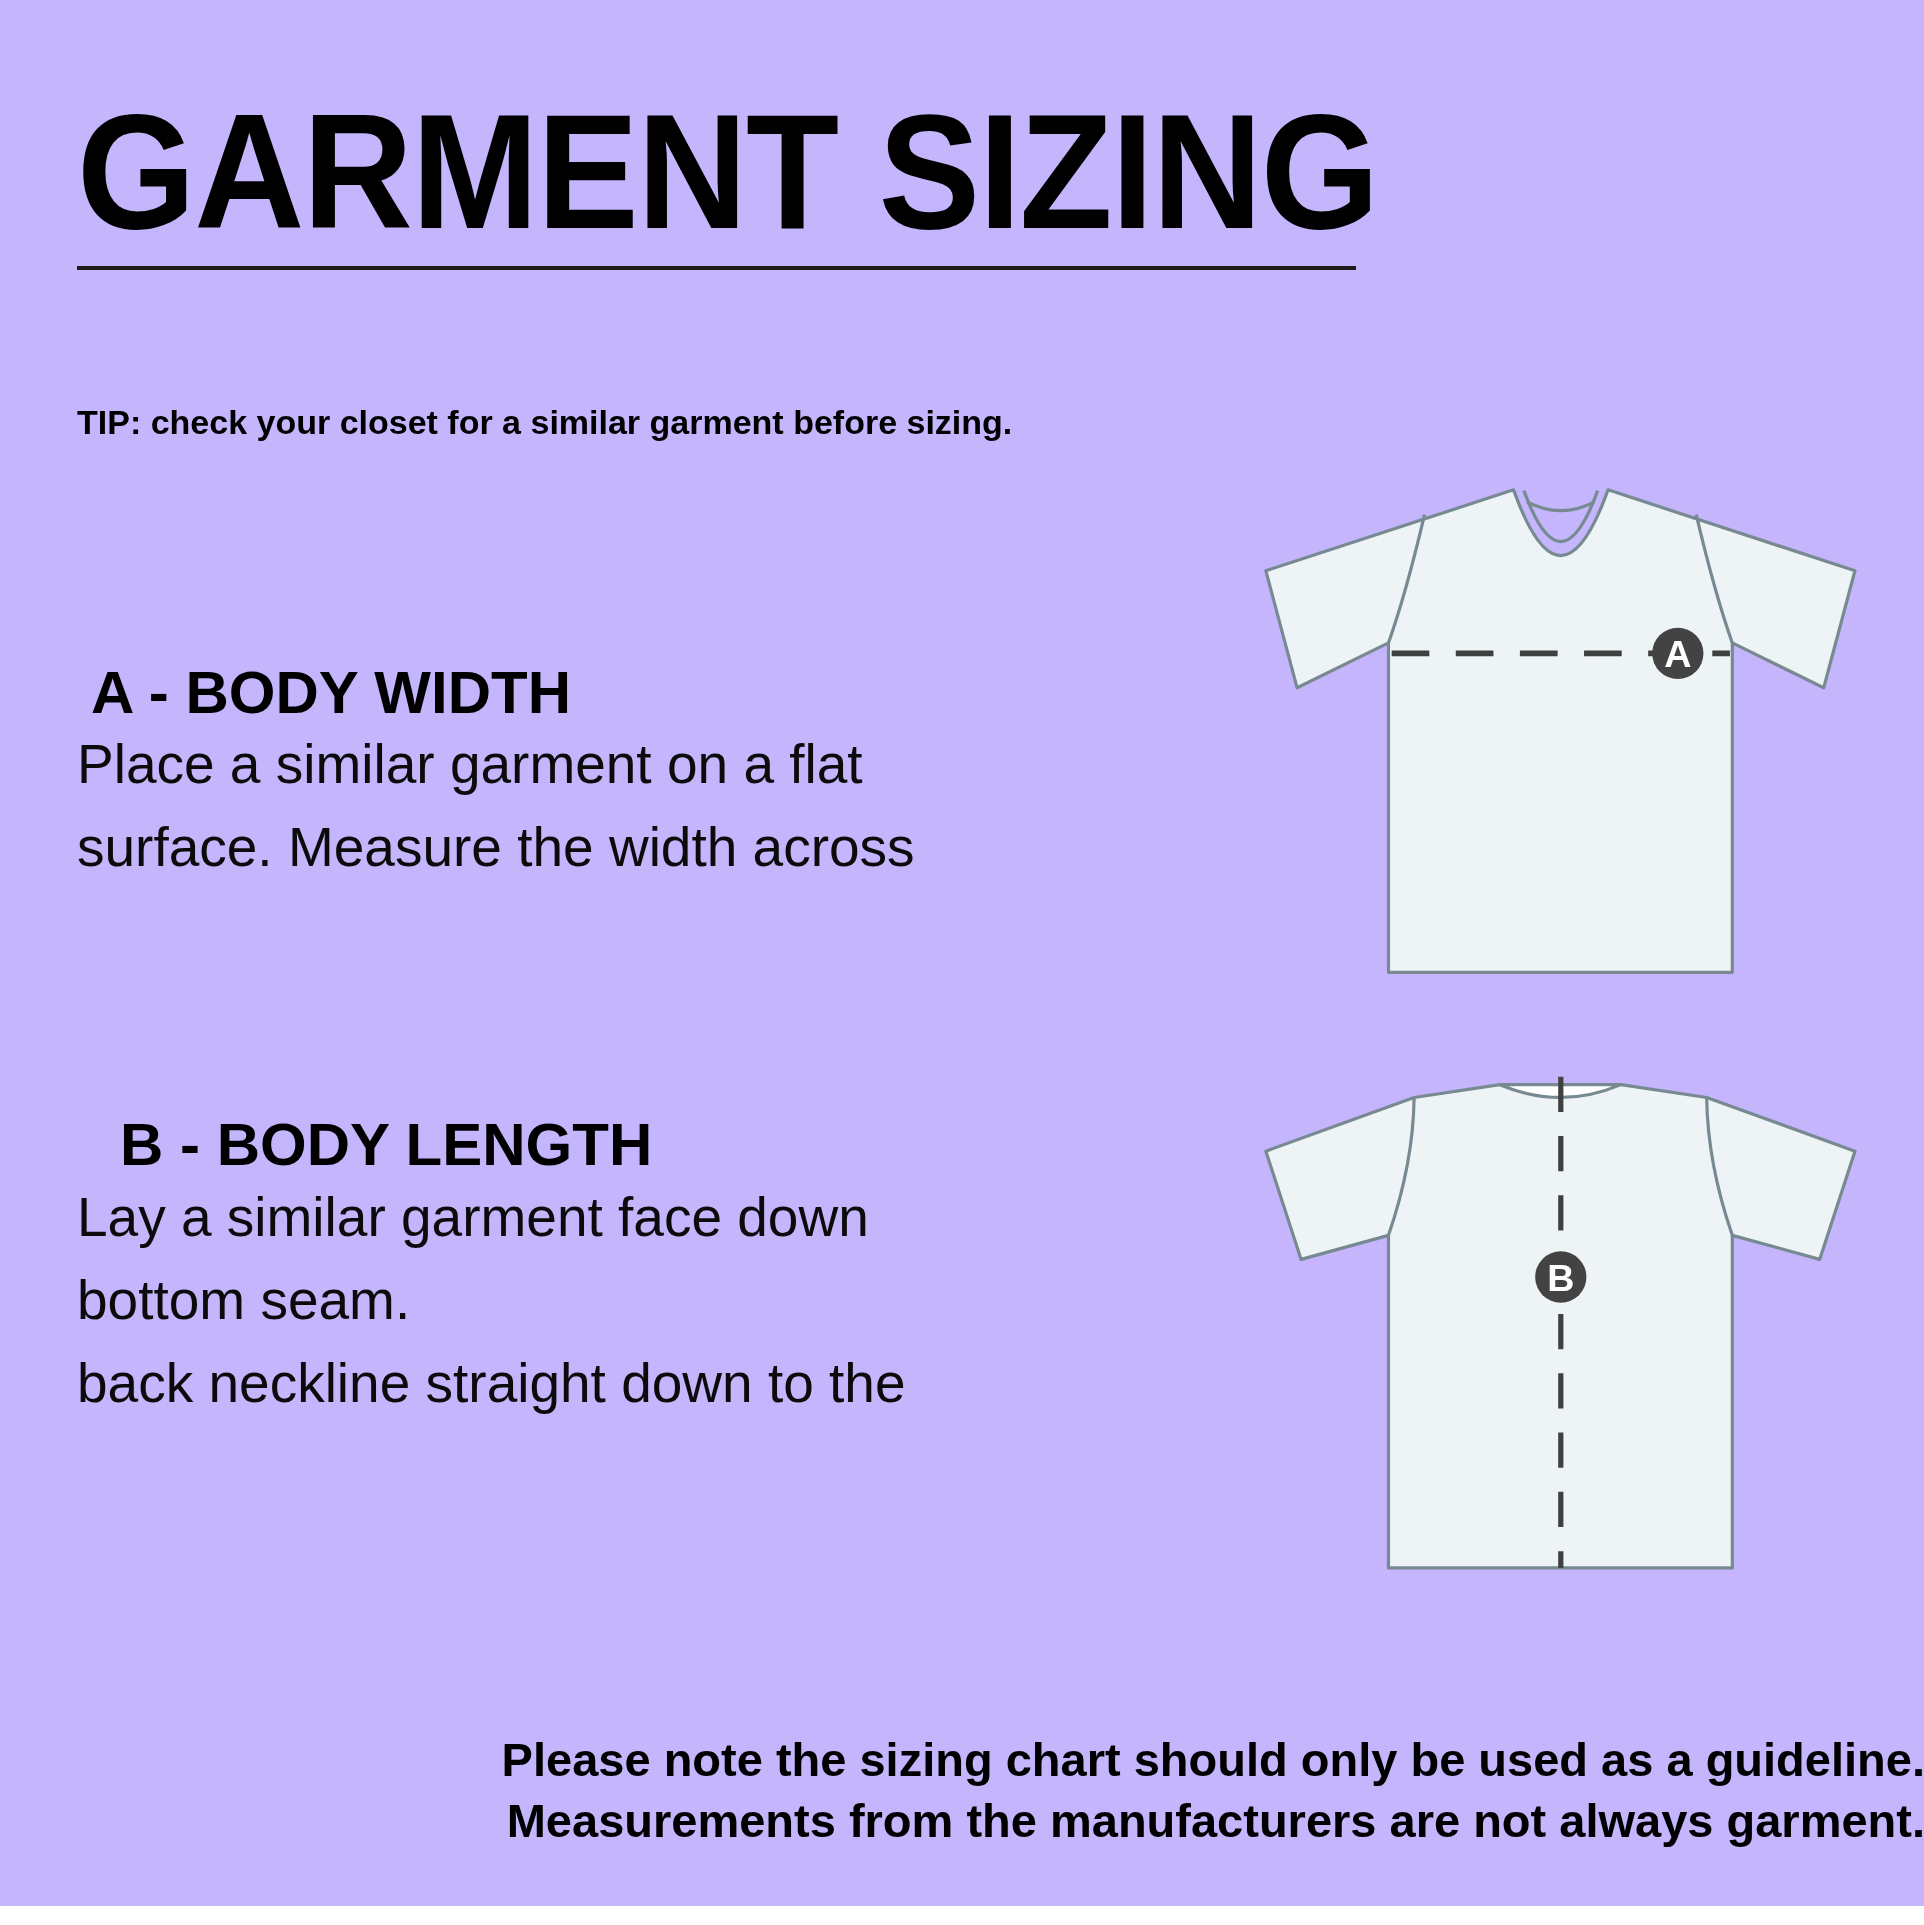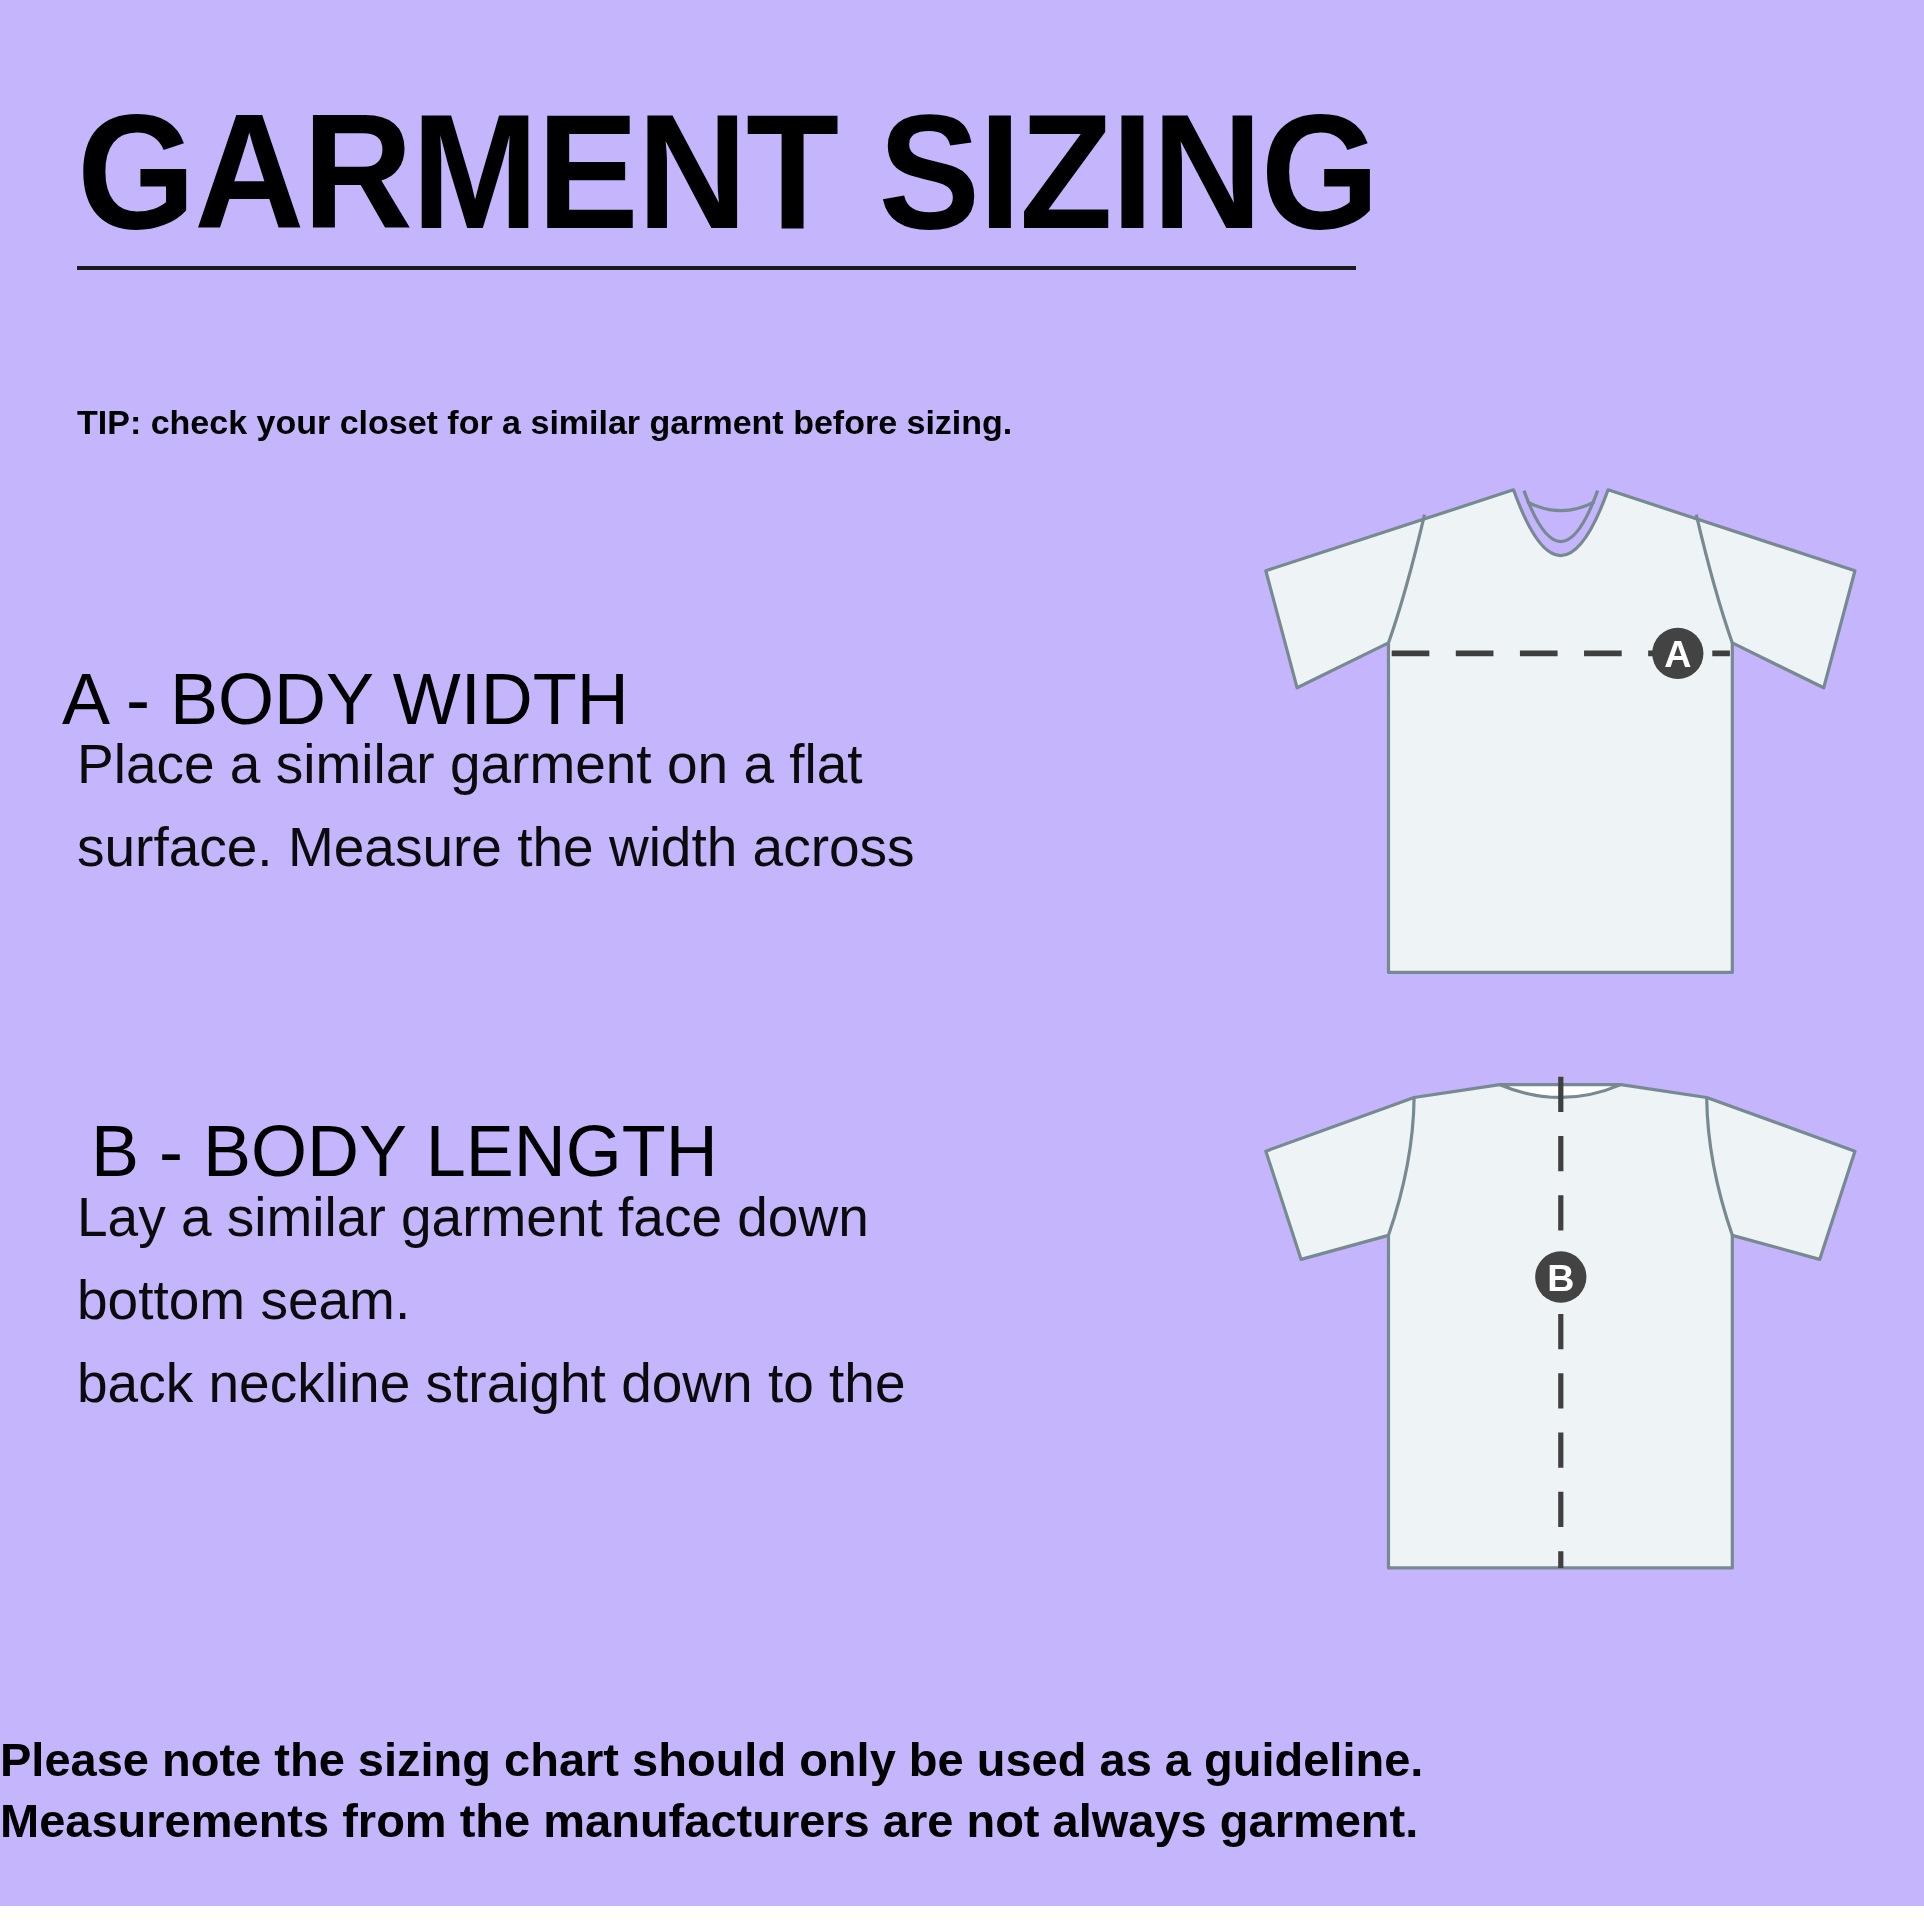--- a/index.html
+++ b/index.html
@@ -25,39 +25,39 @@
   }
   .subtitle{
     left:77px; top:326px;
     font-size:47px; font-weight:bold; line-height:1; white-space:nowrap;
   }
   .tip{
     left:77px; top:405px;
     font-size:34px; font-weight:bold; line-height:1; white-space:nowrap;
   }
   .sec-heading{
-    left:62px;
-    font-size:72px; font-weight:normal; line-height:1; white-space:nowrap;
+    left:91px;
+    font-size:60px; font-weight:bold; line-height:1; white-space:nowrap;
     letter-spacing:0px;
   }
   .sec-body{
     left:77px;
     font-size:55px; font-weight:400; line-height:83px; white-space:nowrap;
     color:#0b0b0b;
   }
   #heading-a{top:663px;}
   #body-a{top:723px;}
   #heading-b{top:1115px;margin-left:29px;}
   #body-b{top:1176px;}
   .shirt{left:1247px; width:634px; height:529px;}
   #shirt-front{top:473px;}
   #shirt-back{top:1059px;}
   .footer{
     left:0px; top:1729px; width:1925px;
-    text-align:left;
+    text-align:right;
     font-size:47px; font-weight:bold; line-height:61px;
   }
   .marker-letter{
     font-family:"Liberation Sans", sans-serif;
     font-weight:bold;
     font-size:47px;
   }
 </style>
 </head>
 <body>

